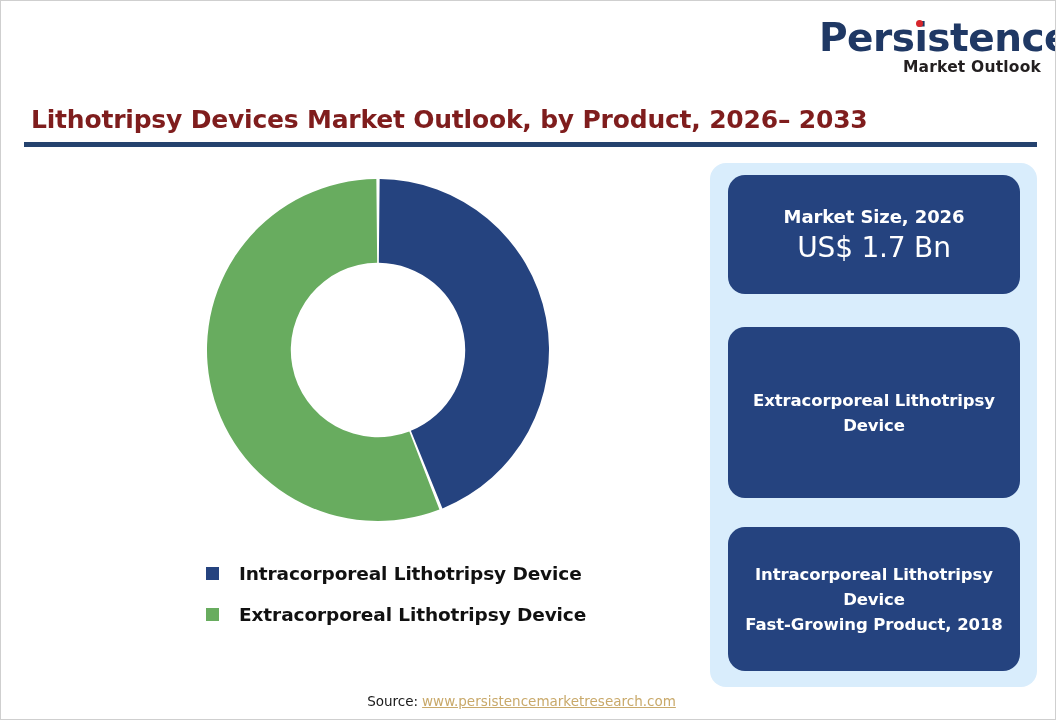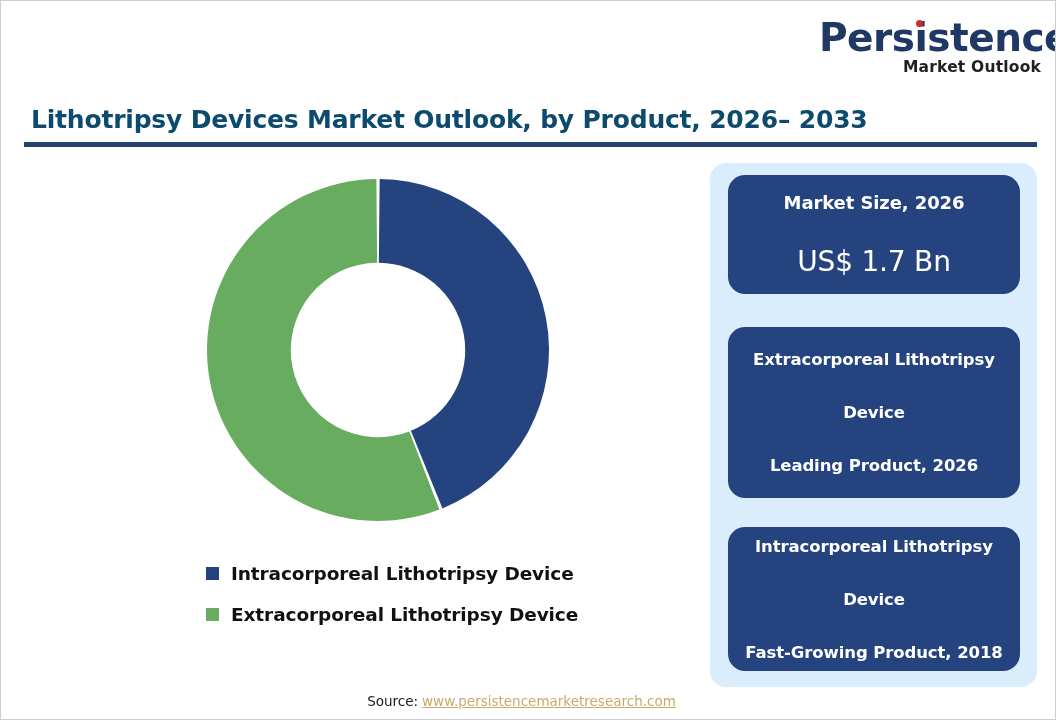--- a/index.html
+++ b/index.html
@@ -60,21 +60,21 @@
 
   
   #title {
     position: absolute;
     left: 30px;
     top: 104px;
     width: 960px;
     font-family: "DejaVu Sans", sans-serif;
     font-weight: bold;
     font-size: 25px;
-    color: #0c4a6e;
+    color: #7f1d1d;
     letter-spacing: -0.2px;
     white-space: nowrap;
   }
   #title-rule {
     position: absolute;
     left: 23px;
     top: 141px;
     width: 1013px;
     height: 5px;
     background: #24426e;
@@ -108,20 +108,21 @@
     flex: 0 0 13px;
     margin-right: 12px;
   }
   .legend-label {
     font-family: "DejaVu Sans", sans-serif;
     font-weight: bold;
     font-size: 18.5px;
     color: #111111;
     letter-spacing: -0.1px;
     white-space: nowrap;
+    margin-left: 8px;
   }
 
   
   #side-panel {
     position: absolute;
     left: 709px;
     top: 162px;
     width: 327px;
     height: 524px;
     background: #d9edfc;
@@ -135,21 +136,20 @@
     background: #25437f;
     border-radius: 17px;
     color: #ffffff;
     display: flex;
     flex-direction: column;
     align-items: center;
     justify-content: center;
     text-align: center;
     box-sizing: border-box;
     padding: 17px 14px;
-    gap: 28px;
   }
   #card-market-size { top: 12px;  height: 119px; }
   #card-leading     { top: 164px; height: 171px; text-align: center; }
   #card-fastgrowing { top: 364px; height: 144px; text-align: right; }
 
   .card-line-small {
     font-family: "DejaVu Sans", sans-serif;
     font-weight: bold;
     font-size: 18px;
     line-height: 26px;
@@ -226,21 +226,20 @@
   <div id="side-panel">
 
     <div class="stat-card" id="card-market-size">
       <div class="card-line-small">Market Size, 2026</div>
       <div class="card-line-big">US$ 1.7 Bn</div>
     </div>
 
     <div class="stat-card" id="card-leading">
       <div class="card-line-med">Extracorporeal Lithotripsy</div>
       <div class="card-line-med">Device</div>
-      <div class="card-line-med">Leading Product, 2026</div>
     </div>
 
     <div class="stat-card" id="card-fastgrowing">
       <div class="card-line-med">Intracorporeal Lithotripsy</div>
       <div class="card-line-med">Device</div>
       <div class="card-line-med">Fast-Growing Product, 2018</div>
     </div>
 
   </div>
 

